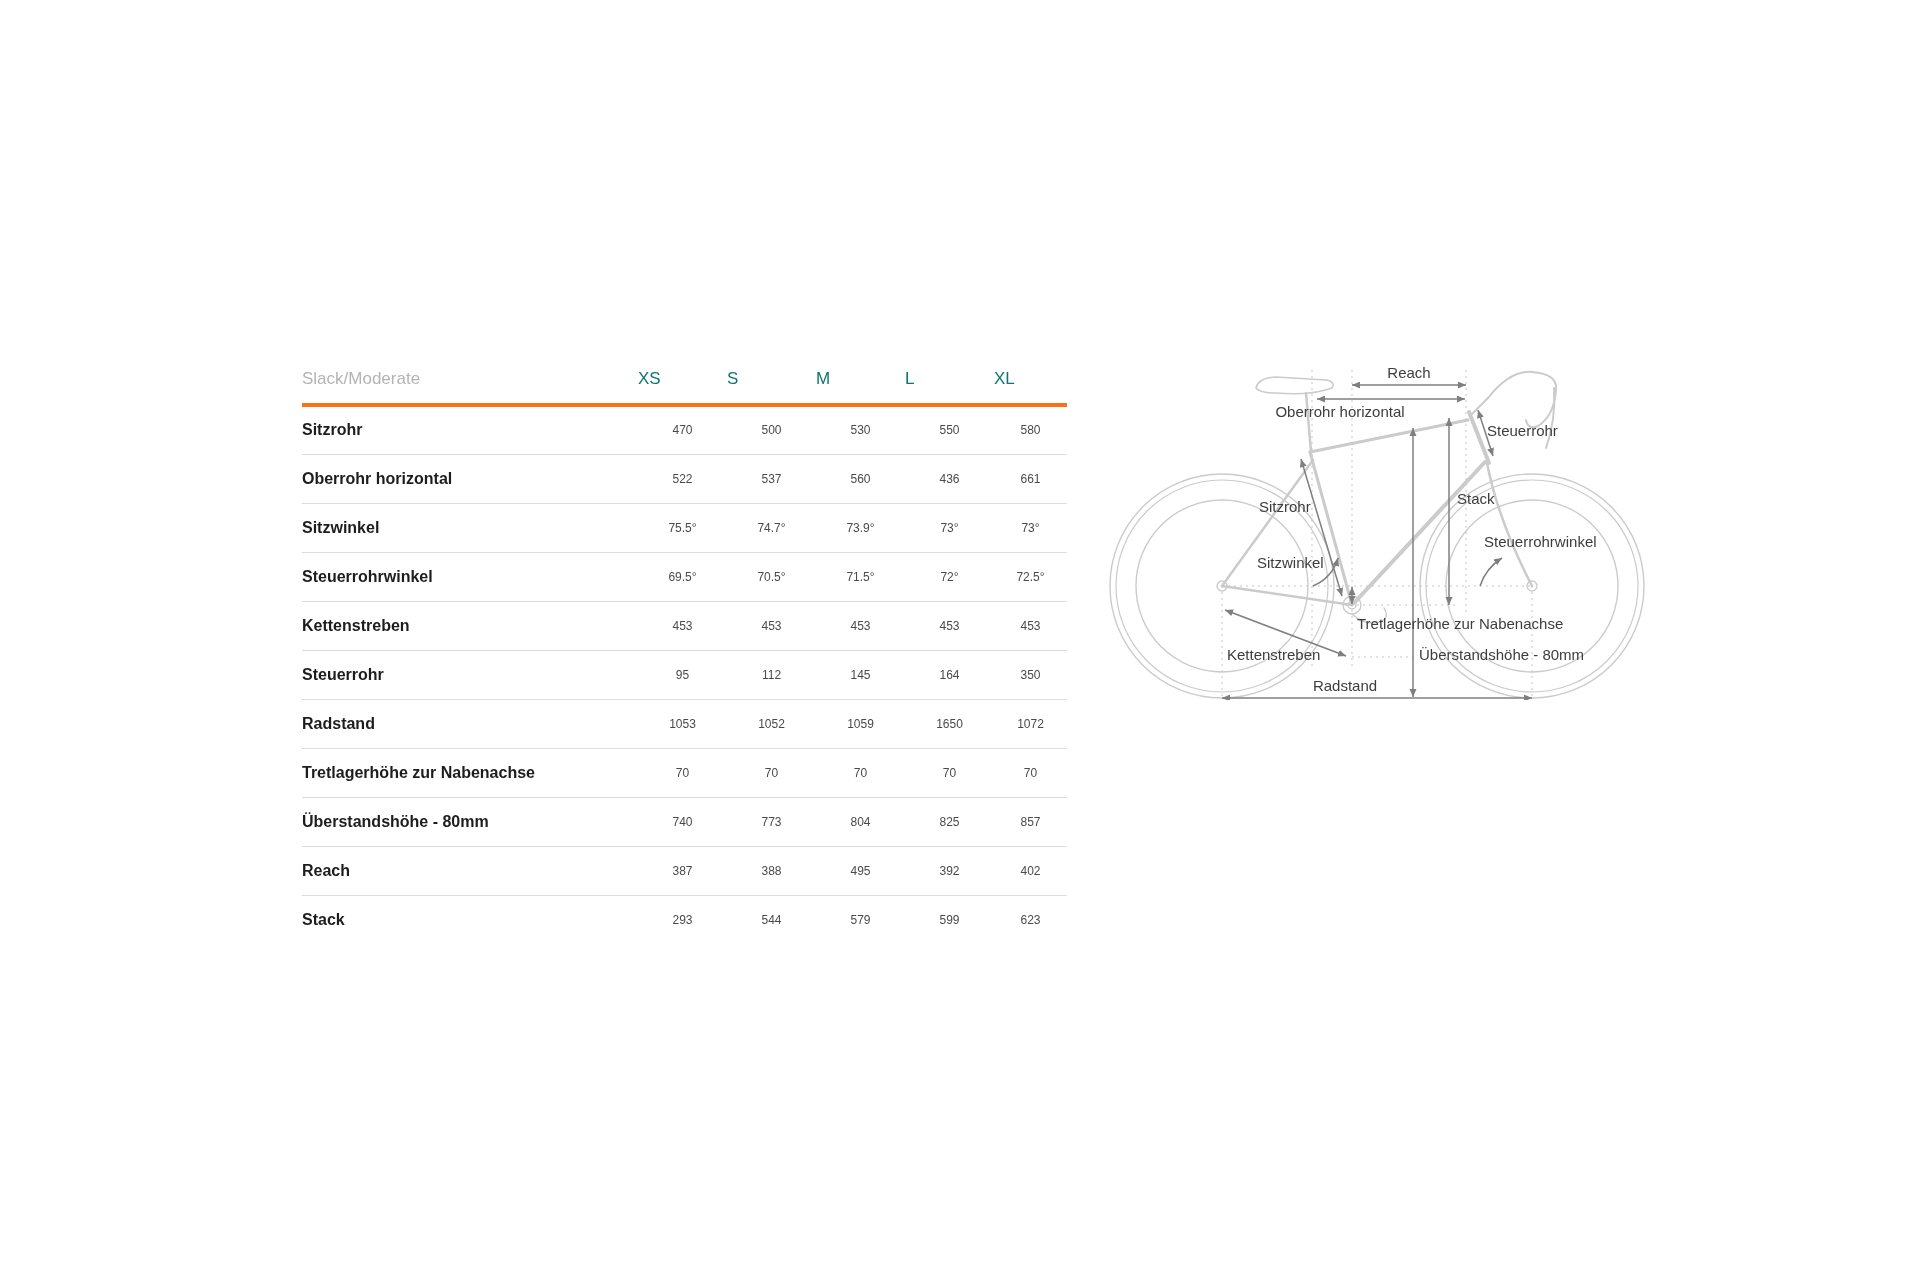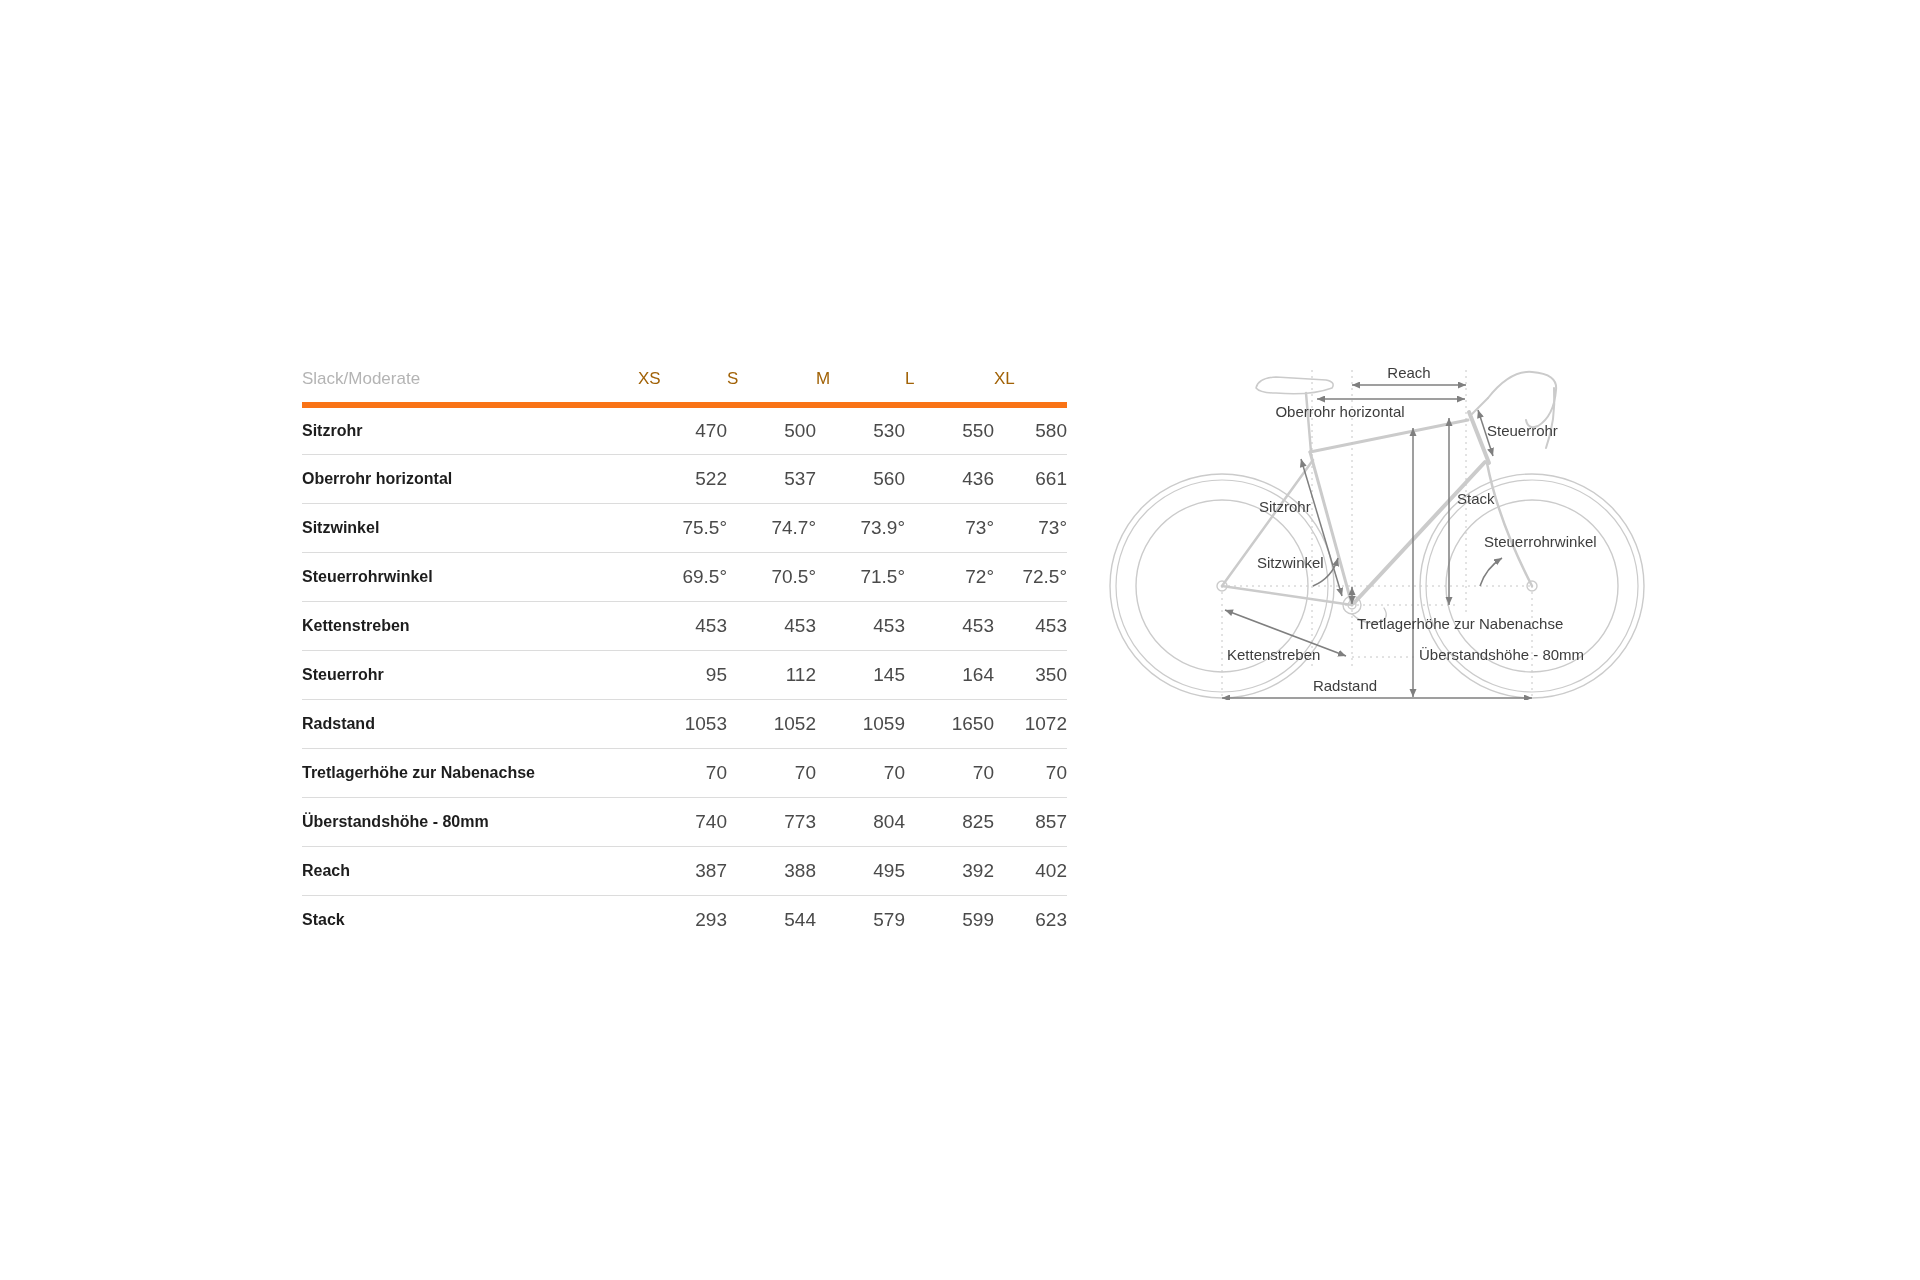--- a/index.html
+++ b/index.html
@@ -21,49 +21,49 @@
   }
   .geo-table col.c-label{width:336px;}
   .geo-table col.c-xs{width:89px;}
   .geo-table col.c-s{width:89px;}
   .geo-table col.c-m{width:89px;}
   .geo-table col.c-l{width:89px;}
   .geo-table col.c-xl{width:73px;}
 
   .geo-table thead tr{
     height:50px;
-    border-bottom:6px solid #f97316;
+    border-bottom:4px solid #f97316;
   }
   .geo-table thead th{
     padding:0;
     text-align:left;
     vertical-align:middle;
     font-size:17px;
     font-weight:400;
-    color:#a16207;
+    color:#0f766e;
   }
   .geo-table thead th.tbl-title{
     color:#b4b4b4;
   }
 
   .geo-table tbody tr{height:49px;}
   .geo-table tbody tr:not(:last-child){border-bottom:1px solid #dcdcdc;}
   .geo-table tbody th{
     padding:0;
     text-align:left;
     vertical-align:middle;
     font-size:16px;
     font-weight:700;
     color:#1d1d1d;
   }
   .geo-table tbody td{
     padding:0;
-    text-align:right;
+    text-align:center;
     vertical-align:middle;
-    font-size:19px;
+    font-size:12px;
     font-weight:400;
     color:#4a4a4a;
   }
 
   
   .geo-diagram{
     position:absolute;
     left:1080px;top:330px;
     width:600px;height:370px;
   }

